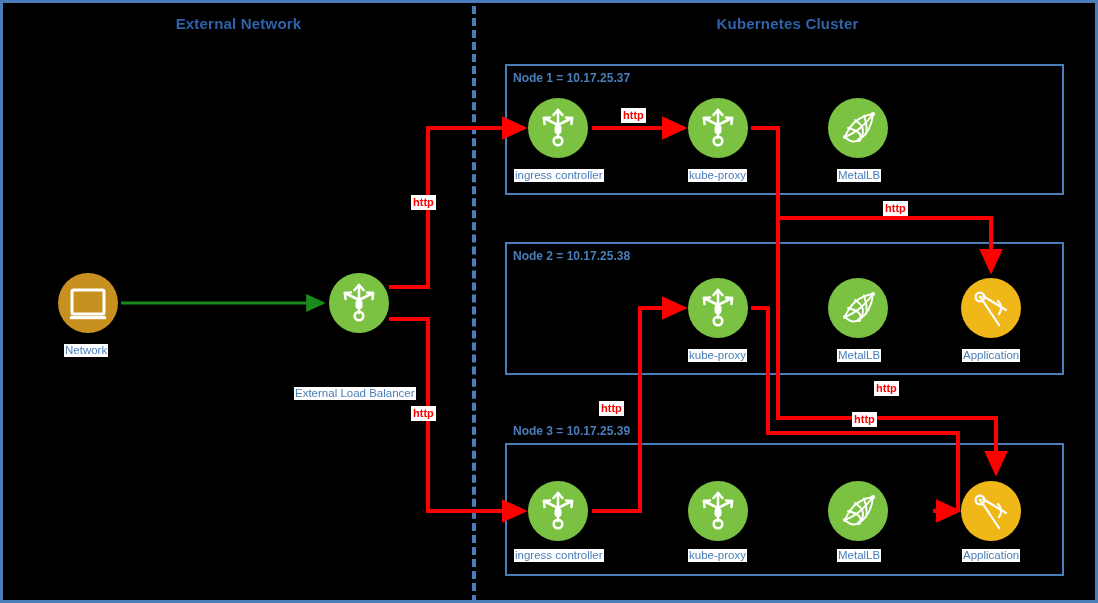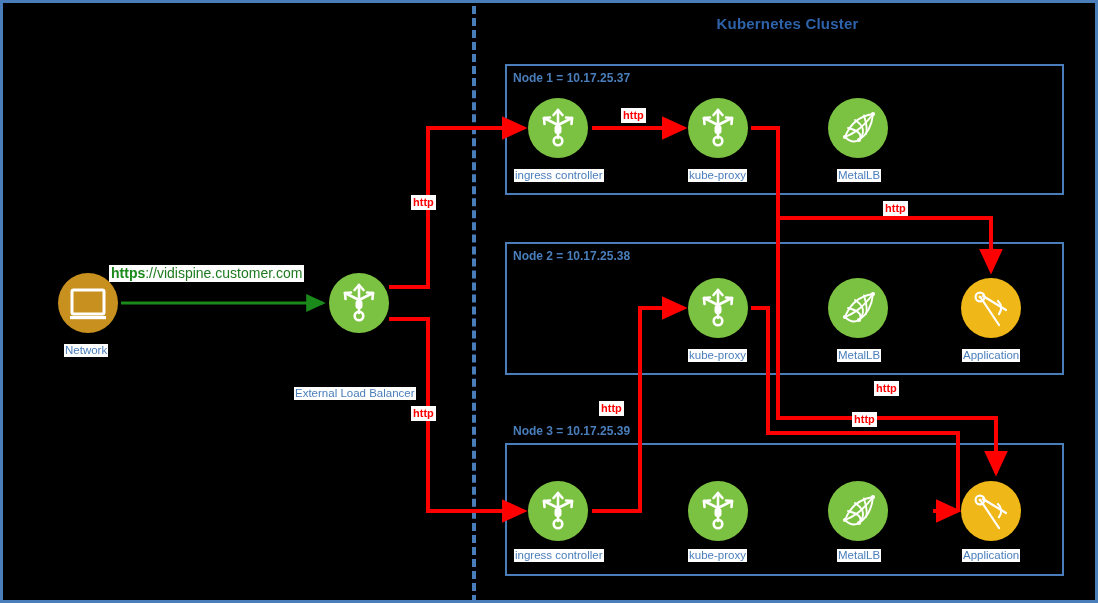--- a/index.html
+++ b/index.html
@@ -39,20 +39,21 @@
   .urllabel b{color:#1a8a1a;font-weight:bold;}
 
   svg.wires{position:absolute;left:0;top:0;width:1098px;height:603px;
             pointer-events:none;}
 </style>
 </head>
 <body>
 
 <div id="canvas">
 
+  <div class="abs zone-title" style="left:0;top:12px;width:471px;">External Network</div>
   <div class="abs zone-title" style="left:471px;top:12px;width:627px;">Kubernetes Cluster</div>
 
   <div class="abs divider" style="left:469px;top:3px;height:597px;"></div>
 
   <div class="abs node-box" style="left:502px;top:61px;width:559px;height:131px;"></div>
   <div class="abs node-box" style="left:502px;top:239px;width:559px;height:133px;"></div>
   <div class="abs node-box" style="left:502px;top:440px;width:559px;height:133px;"></div>
 
   <div class="abs node-title" style="left:510px;top:68px;">Node 1 = 10.17.25.37</div>
   <div class="abs node-title" style="left:510px;top:246px;">Node 2 = 10.17.25.38</div>
@@ -108,23 +109,20 @@
         <path d="M44 20 L43.5 26"></path>
           <path d="M44 20 L38 19.5"></path>
         <path d="M30 30 L30 40"></path>
       </g>
       <rect x="26.5" y="27" width="7" height="9" rx="3" fill="#ffffff"></rect>
       <circle cx="30" cy="43" r="4.3" fill="none" stroke="#ffffff" stroke-width="2.6"></circle>
     </svg>
   </div>
   <div class="caption" style="left:291px;top:341px;margin-top:43px;">External Load Balancer</div>
 
-  <div class="urllabel" style="left:106px;top:262px;">
-    <b>https</b><span>://vidispine.customer.com</span>
-  </div>
 
   <div class="node" style="left:525px;top:95px;">
     <span class="disc green"></span>
     <svg class="glyph" viewBox="0 0 60 60">
       <g fill="none" stroke="#ffffff" stroke-width="2.6" stroke-linecap="round" stroke-linejoin="round">
         <path d="M30 12 L30 30"></path>
           <path d="M25.5 17 L30 12 L34.5 17"></path>
         <path d="M30 27 L16 20"></path>
           <path d="M16 20 L16.5 26"></path>
           <path d="M16 20 L22 19.5"></path>

